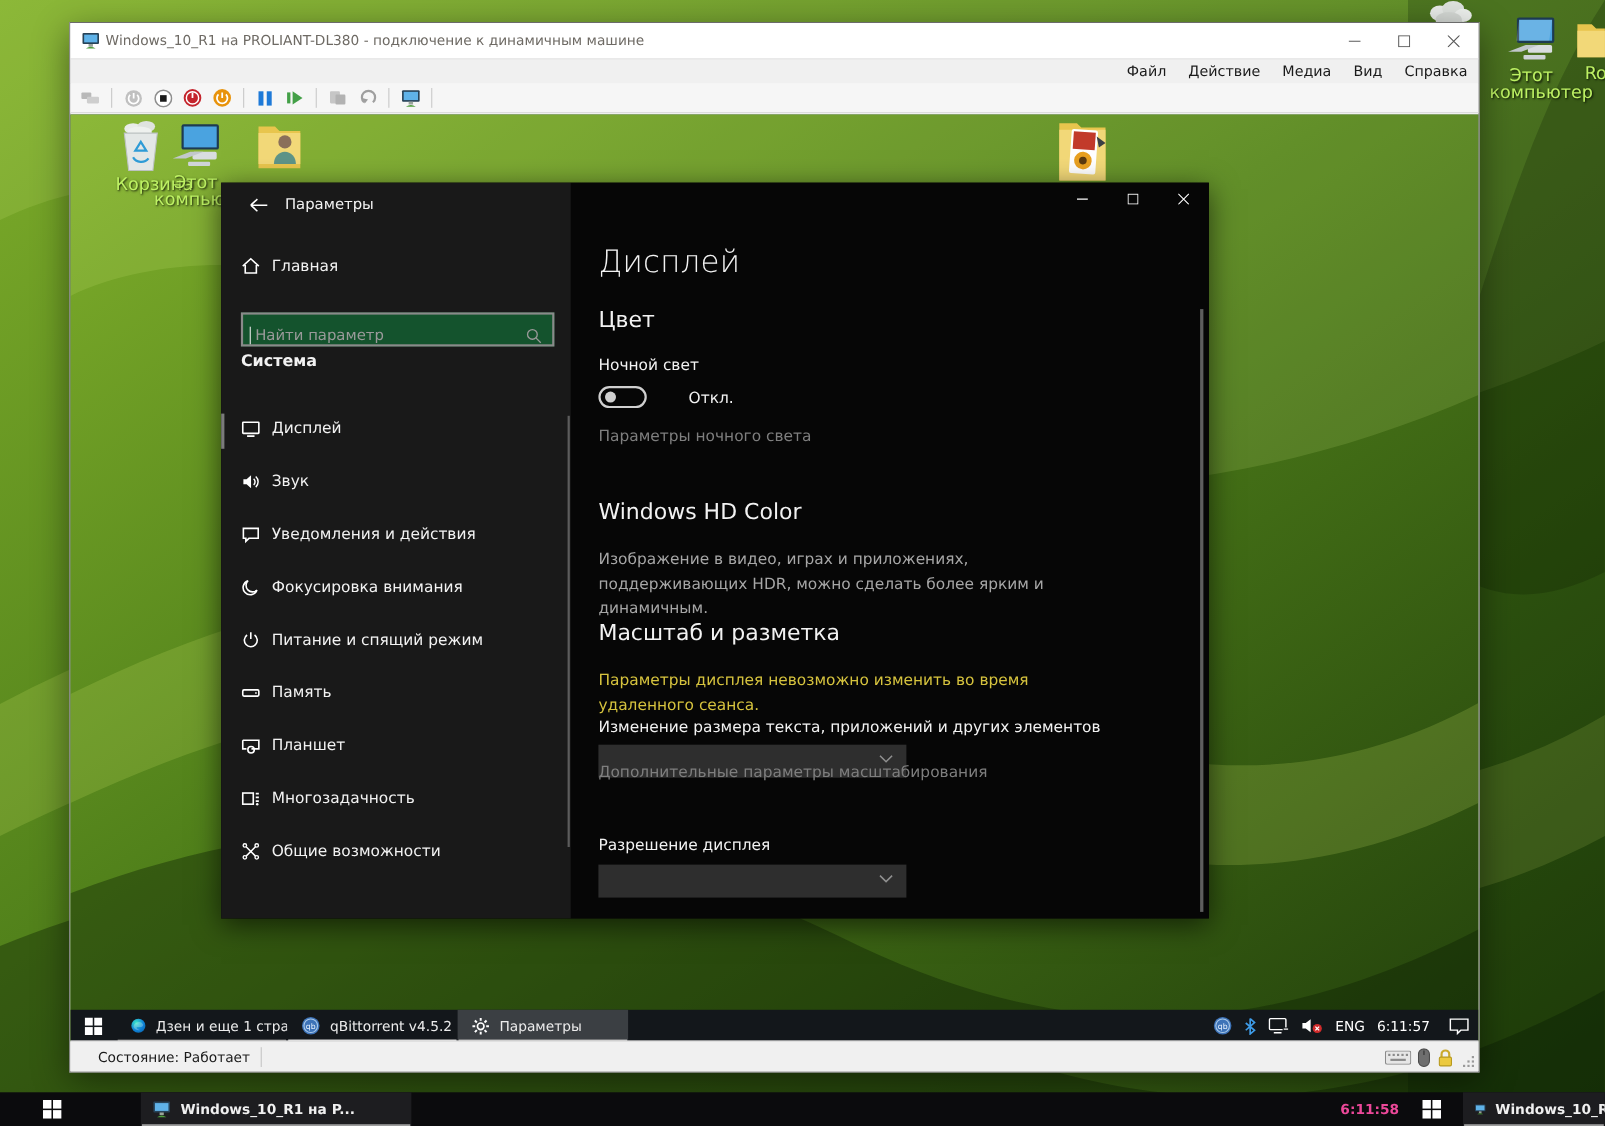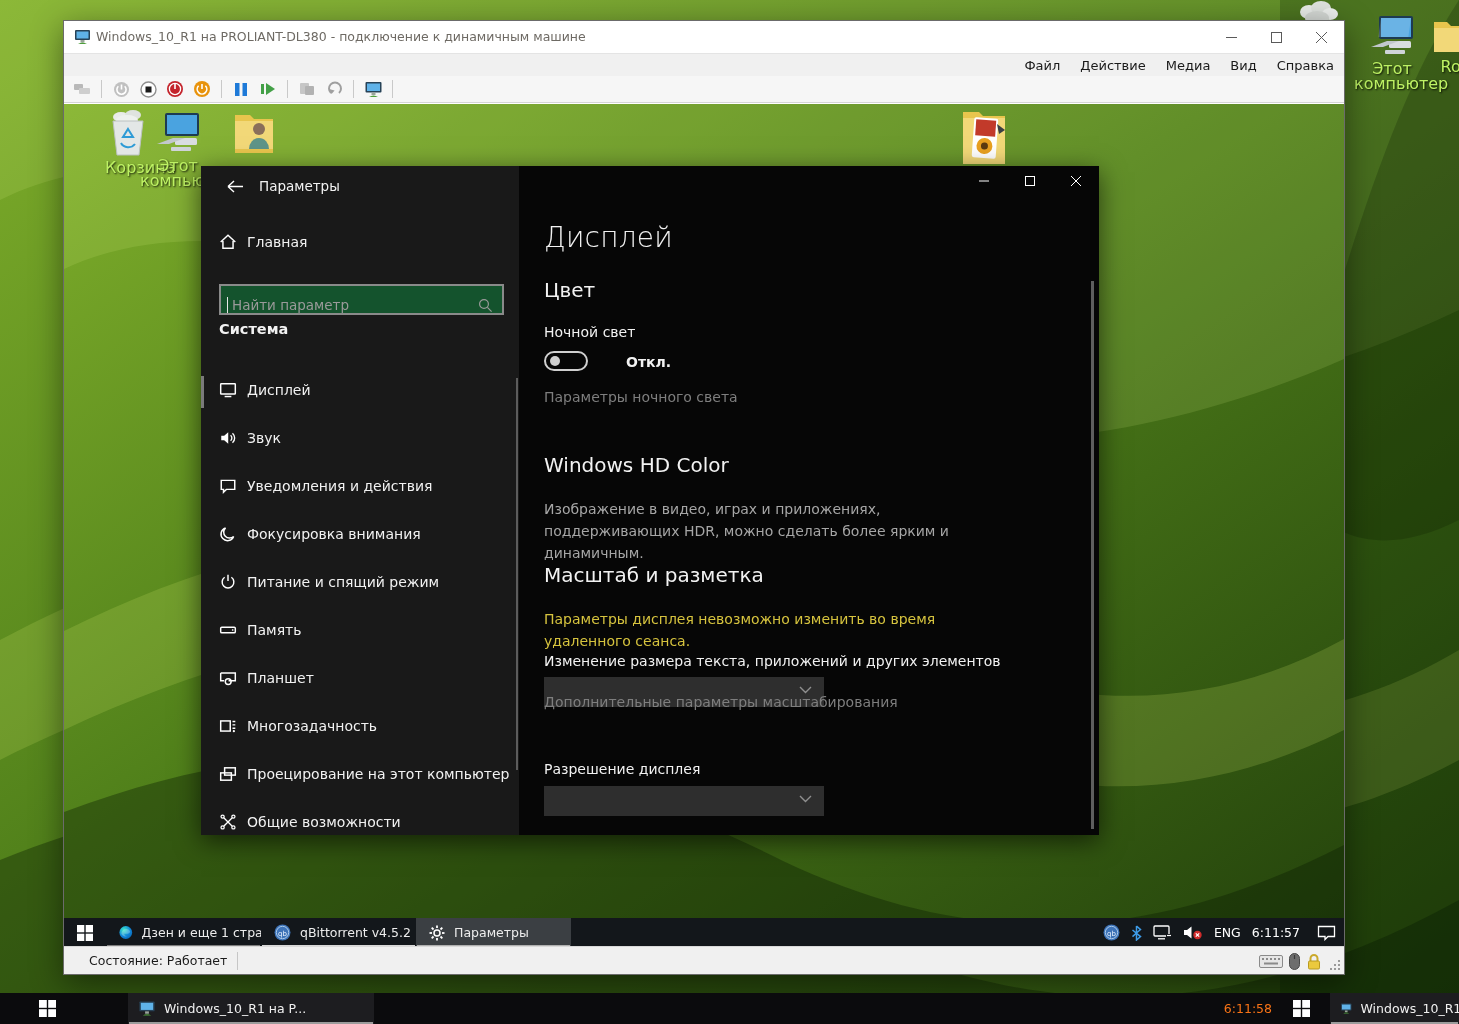--- a/index.html
+++ b/index.html
@@ -94,28 +94,28 @@
 
   
   #hv-status { position:absolute; left:0; bottom:0; width:1280px; height:28px; background:#f0f0f0;
     border-top:1px solid #d9d9d9; display:flex; align-items:center; font-size:12.5px; color:#1a1a1a;padding-left:16px; }
   #hv-status .stext { margin-left:9px; }
   #hv-status .sdiv { width:1px; height:18px; background:#c6c6c6; margin-left:10px; }
   #status-right { position:absolute; right:22px; top:0; height:28px; display:flex; align-items:center; gap:6px; }
   .grip { position:absolute; right:3px; bottom:3px; width:12px; height:12px; }
 
   
-  #host-taskbar { position:absolute; left:0; top:993px; width:1459px; height:31px; background:#0b0b0d; }
+  #host-taskbar { position:absolute; left:0; top:993px; width:1459px; height:31px; background:#0b0b0d;font-weight:bold; }
   .h-start { position:absolute; top:0; width:46px; height:31px; display:flex; align-items:center; justify-content:center; }
   .h-task { position:absolute; top:0; height:31px; background:#1d1d20; display:flex; align-items:center;
     padding-left:10px; gap:8px; }
   .h-task .tlabel { font-size:12.5px; color:#f0f0f0; white-space:nowrap; overflow:hidden; }
   .h-task .underline { position:absolute; left:1px; right:1px; bottom:0; height:2px; background:#9c9c9c; }
   #h-clock { position:absolute; right:187px; top:0; height:31px; display:flex; align-items:center;
-    font-size:12.5px; color:#f97316; }
+    font-size:12.5px; color:#ec4899; }
 </style>
 </head>
 <body>
 
 <div id="screen">
 
   <svg class="wall" width="1459" height="1024" viewBox="0 0 1459 1024" preserveAspectRatio="none">
     <defs>
       <linearGradient id="gb" x1="0" y1="0" x2="1" y2="1">
         <stop offset="0" stop-color="#7fae2b"></stop>
@@ -396,27 +396,20 @@
             <div class="nav-item">
               <svg class="nico" viewBox="0 0 16 16">
                 <rect x="1.5" y="3.5" width="8.5" height="9" fill="none" stroke="#fff" stroke-width="1.3"></rect>
                 <path d="M12 4 h2.5 M12 7 h2.5 M12 10 h2.5" stroke="#fff" stroke-width="1.3"></path>
                 <circle cx="13.2" cy="12.6" r="1" fill="#fff"></circle>
               </svg>
               <span class="nlabel">Многозадачность</span>
             </div>
             <div class="nav-item">
               <svg class="nico" viewBox="0 0 16 16">
-                <rect x="5" y="2.5" width="9.5" height="6.5" fill="none" stroke="#fff" stroke-width="1.3"></rect>
-                <rect x="1.5" y="7" width="9.5" height="6.5" fill="none" stroke="#fff" stroke-width="1.3"></rect>
-              </svg>
-              <span class="nlabel">Проецирование на этот компьютер</span>
-            </div>
-            <div class="nav-item">
-              <svg class="nico" viewBox="0 0 16 16">
                 <path d="M4.2 4.2 L11.8 11.8 M11.8 4.2 L4.2 11.8" stroke="#fff" stroke-width="1.2"></path>
                 <circle cx="3.2" cy="3.2" r="1.4" fill="#191919" stroke="#fff" stroke-width="1.1"></circle>
                 <circle cx="12.8" cy="3.2" r="1.4" fill="#191919" stroke="#fff" stroke-width="1.1"></circle>
                 <circle cx="3.2" cy="12.8" r="1.4" fill="#191919" stroke="#fff" stroke-width="1.1"></circle>
                 <circle cx="12.8" cy="12.8" r="1.4" fill="#191919" stroke="#fff" stroke-width="1.1"></circle>
               </svg>
               <span class="nlabel">Общие возможности</span>
             </div>
           </div>
           <div id="sw-sidebar-scroll"></div>
@@ -440,21 +433,21 @@
               </svg>
           </div>
 
           <div class="mtext h1" style="top:55px;">Дисплей</div>
           <div class="mtext h2" style="top:112px;">Цвет</div>
           <div class="mtext lbl" style="top:158px;">Ночной свет</div>
 
           <div class="toggle" style="top:185px;">
             <span class="knob"></span>
           </div>
-          <div class="mtext lbl" style="left:107px; top:188px;font-weight:bold;">Откл.</div>
+          <div class="mtext lbl" style="left:107px; top:188px;">Откл.</div>
 
           <div class="mtext lbl gray" style="top:223px;">Параметры ночного света</div>
 
           <div class="mtext h2" style="top:287px;">Windows HD Color</div>
           <div class="mtext body-text" style="top:332px;">Изображение в видео, играх и приложениях, поддерживающих HDR, можно сделать более ярким и динамичным.</div>
 
           <div class="mtext h2" style="top:397px;">Масштаб и разметка</div>
           <div class="mtext warn" style="top:442px; color:#d6c33e;">Параметры дисплея невозможно изменить во время удаленного сеанса.</div>
 
           <div class="mtext lbl" style="top:487px;text-align:center;">Изменение размера текста, приложений и других элементов</div>

